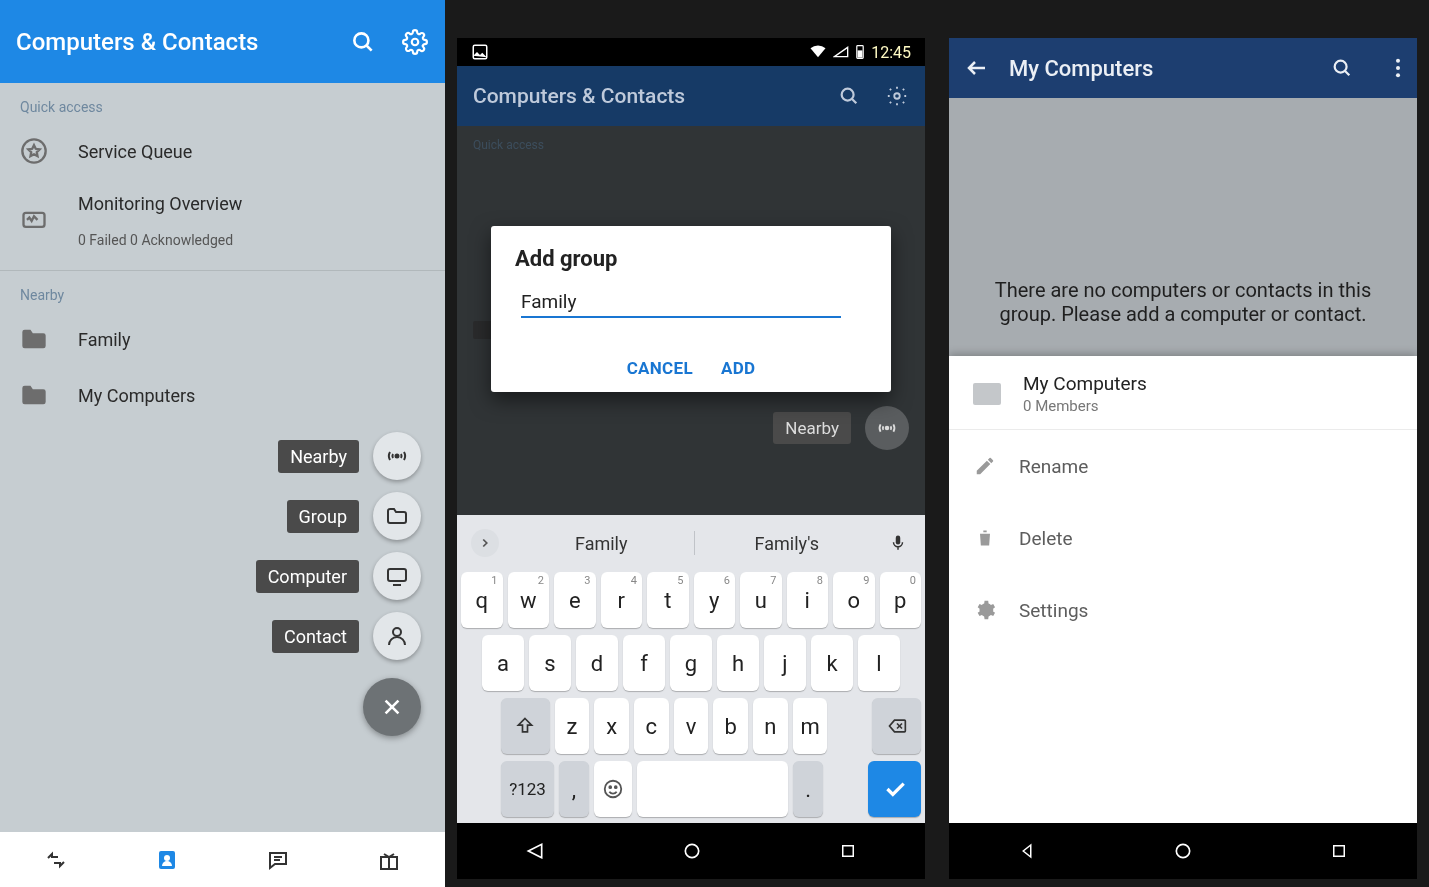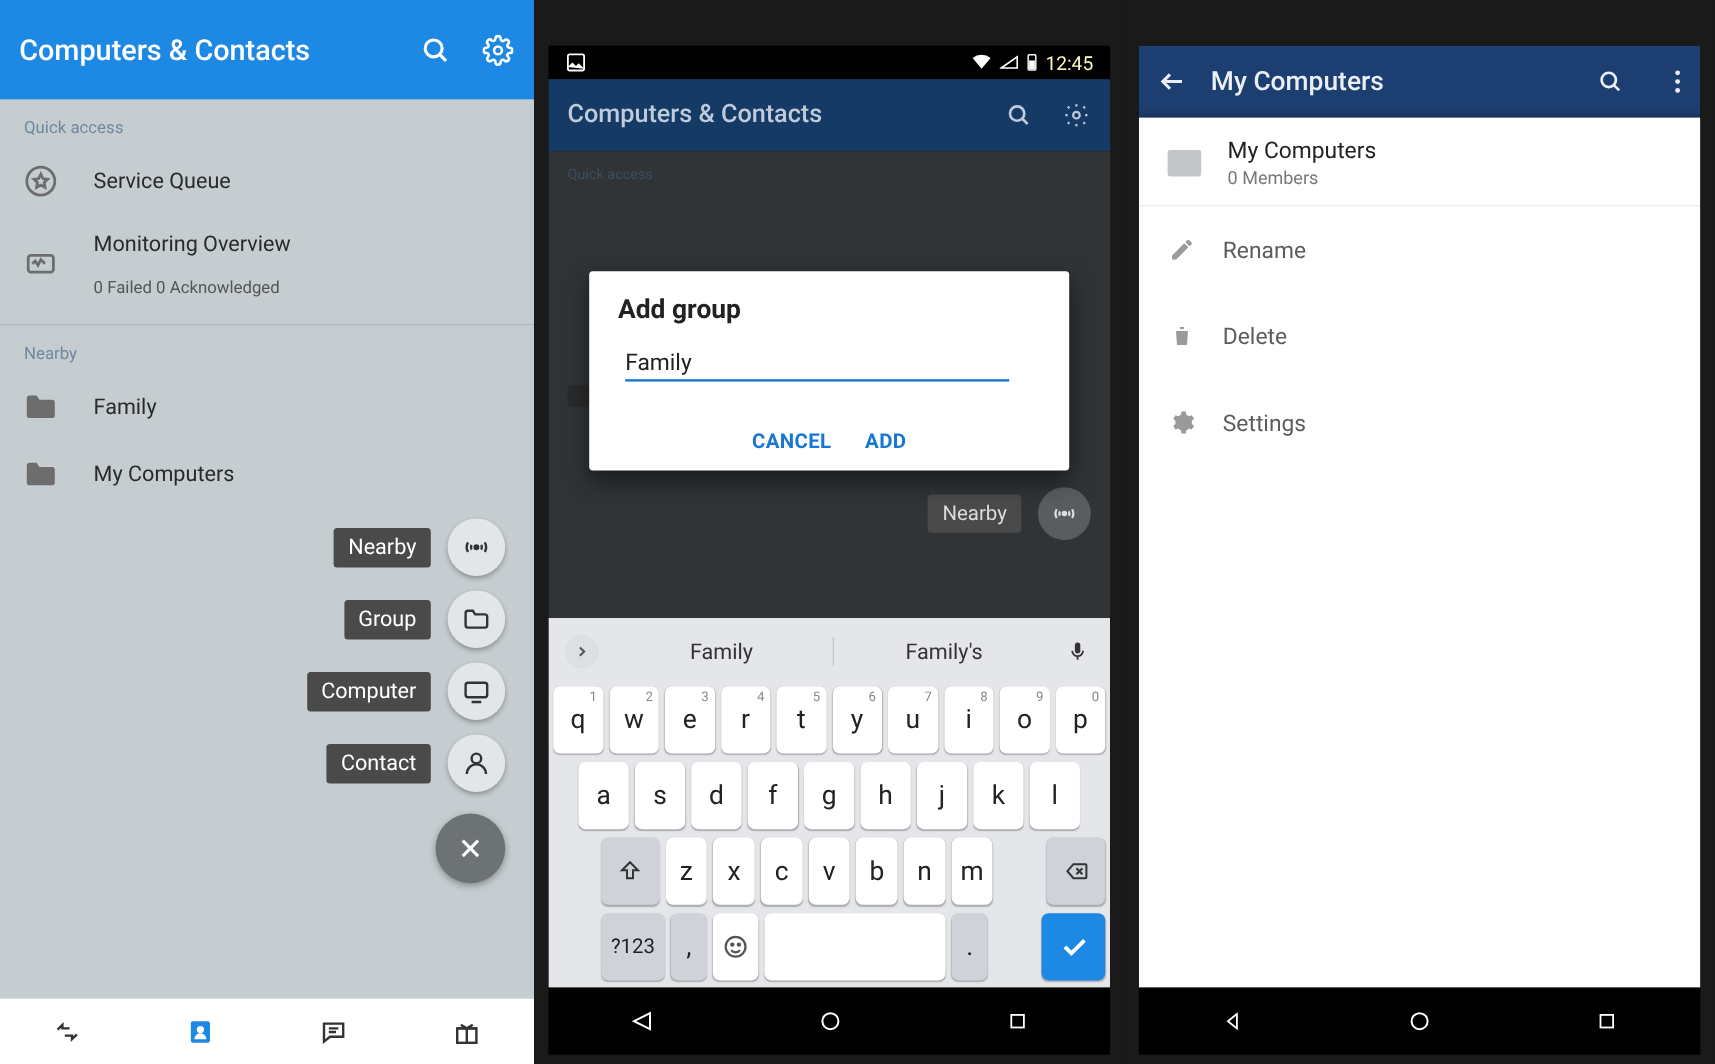--- a/index.html
+++ b/index.html
@@ -404,20 +404,21 @@
       </span>
       <span style="margin-left:22px">
         <svg width="6" height="22" viewBox="0 0 6 24" fill="#ebeff5">
             <circle cx="3" cy="4" r="2.2"></circle>
             <circle cx="3" cy="12" r="2.2"></circle>
             <circle cx="3" cy="20" r="2.2"></circle>
           </svg>
       </span>
     </div>
     <div class="p3-body">
+      <div class="empty-msg">There are no computers or contacts in this group. Please add a computer or contact.</div>
       <div class="sheet">
         <div class="sheet-head">
           <div class="sh-icon"></div>
           <div class="sh-body">
             <div class="t">My Computers</div>
             <div class="s">0 Members</div>
           </div>
         </div>
         <div class="sheet-div"></div>
         <div class="sheet-item">

